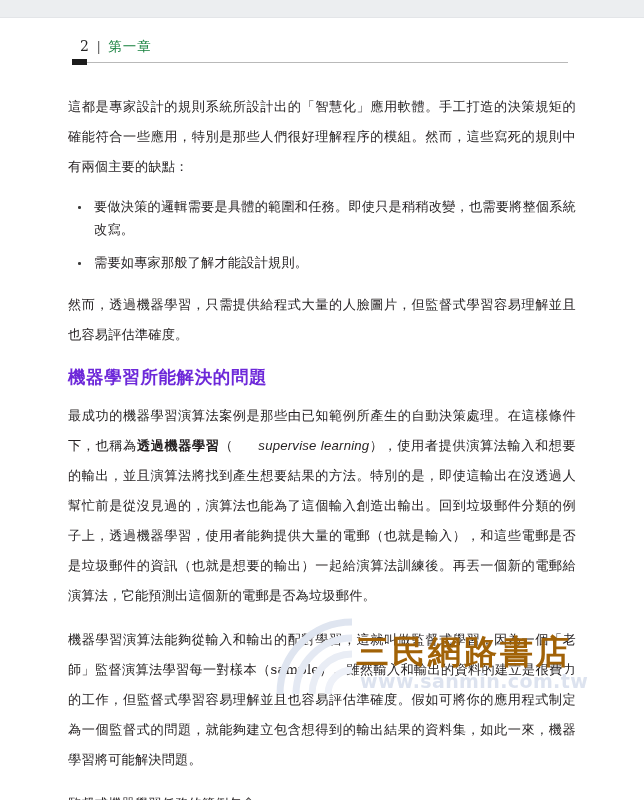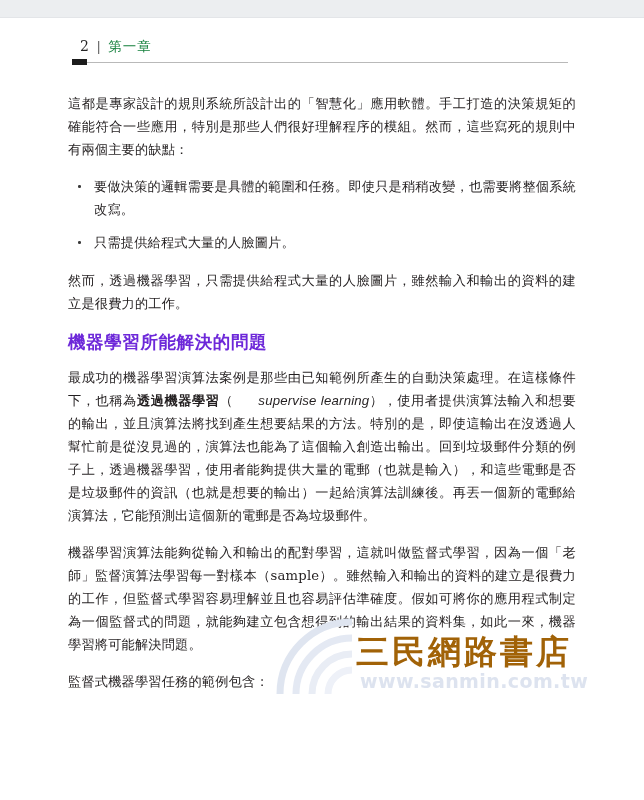--- a/index.html
+++ b/index.html
@@ -87,36 +87,36 @@
     position: absolute;
     left: 68px;
     top: 92px;
     width: 508px;
   }
 
   p.para {
     margin: 0 0 14px 0;
     font-family: "DejaVu Serif", serif;
     font-size: 13.2px;
-    line-height: 23px;
+    line-height: 30px;
     color: #231f20;
     text-align: justify;
     letter-spacing: 0.2px;
   }
 
   ul.bullets {
     list-style: none;
     margin: 4px 0 14px 0;
     padding: 0;
   }
   ul.bullets li {
     position: relative;
     padding-left: 26px;
     margin-bottom: 10px;
-    font-family: Liberation Sans, sans-serif;
+    font-family: Liberation Mono, monospace;
     font-size: 13.2px;
     line-height: 23.2px;
     color: #231f20;
     text-align: justify;
     letter-spacing: 0.2px;
   }
   ul.bullets li .dot {
     position: absolute;
     left: 10px;
     top: 10px;
@@ -208,26 +208,26 @@
 
     <p class="para">這都是專家設計的規則系統所設計出的「智慧化」應用軟體。手工打造的決策規矩的確能符合一些應用，特別是那些人們很好理解程序的模組。然而，這些寫死的規則中有兩個主要的缺點：</p>
 
     <ul class="bullets">
       <li>
         <span class="dot"></span>
         <span>要做決策的邏輯需要是具體的範圍和任務。即使只是稍稍改變，也需要將整個系統改寫。</span>
       </li>
       <li>
         <span class="dot"></span>
-        <span>只需提供給程式大量的人臉圖片。</span>
+        <span>需要如專家那般了解才能設計規則。</span>
       </li>
     </ul>
 
 
-    <p class="para">然而，透過機器學習，只需提供給程式大量的人臉圖片，雖然輸入和輸出的資料的建立是很費力的工作。</p>
+    <p class="para">然而，透過機器學習，只需提供給程式大量的人臉圖片，但監督式學習容易理解並且也容易評估準確度。</p>
 
     <h2 class="section-title">機器學習所能解決的問題</h2>
 
     <p class="para"><span>最成功的機器學習演算法案例是那些由已知範例所產生的自動決策處理。在這樣條件下，也稱為</span><span class="bold-term">透過機器學習</span><span>（</span><span class="ital-term">supervise learning</span><span>），使用者提供演算法輸入和想要的輸出，並且演算法將找到產生想要結果的方法。特別的是，即使這輸出在沒透過人幫忙前是從沒見過的，演算法也能為了這個輸入創造出輸出。回到垃圾郵件分類的例子上，透過機器學習，使用者能夠提供大量的電郵（也就是輸入），和這些電郵是否是垃圾郵件的資訊（也就是想要的輸出）一起給演算法訓練後。再丟一個新的電郵給演算法，它能預測出這個新的電郵是否為垃圾郵件。</span></p>
 
     <p class="para"><span>機器學習演算法能夠從輸入和輸出的配對學習，這就叫做監督式學習，因為一個「老師」監督演算法學習每一對樣本（</span><span class="latin">sample</span><span>）。雖然輸入和輸出的資料的建立是很費力的工作，但監督式學習容易理解並且也容易評估準確度。假如可將你的應用程式制定為一個監督式的問題，就能夠建立包含想得到的輸出結果的資料集，如此一來，機器學習將可能解決問題。</span></p>
 
     <p class="para">監督式機器學習任務的範例包含：</p>
 
   </div>

